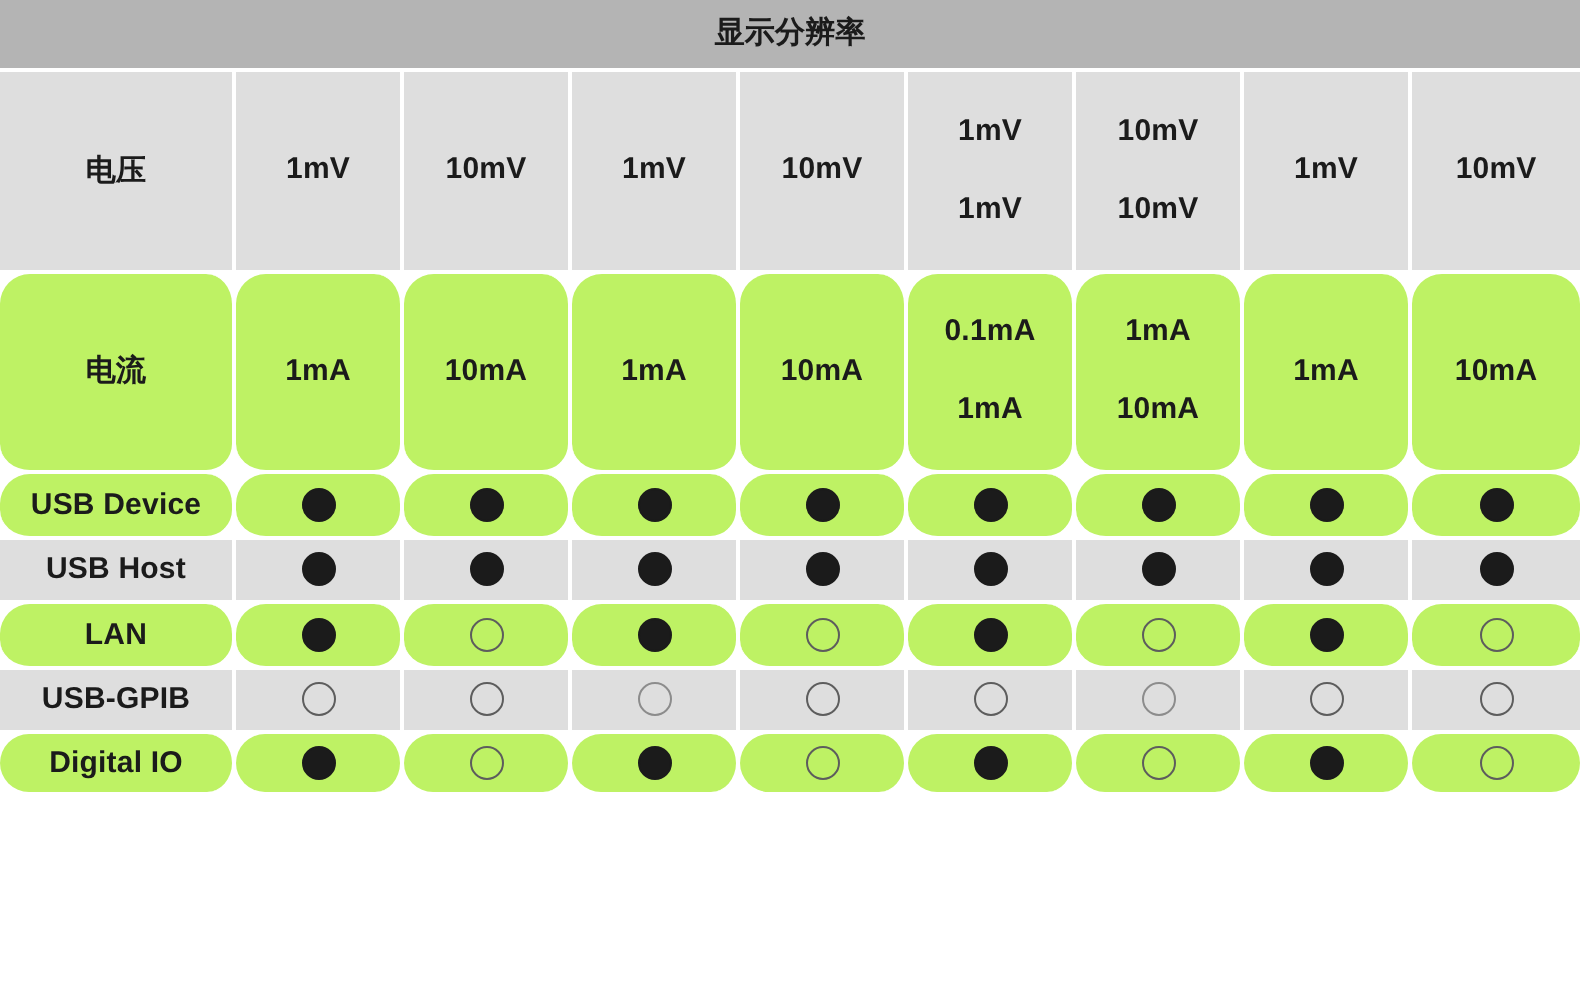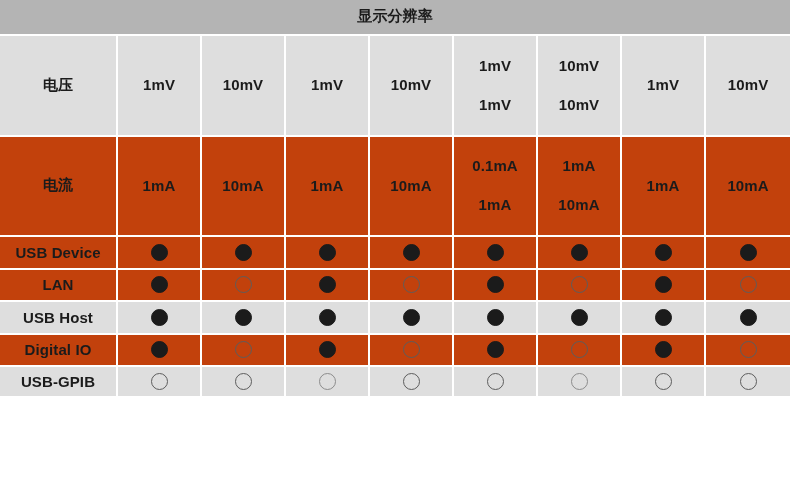--- a/index.html
+++ b/index.html
@@ -45,21 +45,21 @@
   }
 
   
   col.c-label { width: 118px; }
   col.c-val   { width: 84px;  }
 
   
   .tone-section-dark  { background: #b4b4b4; }
   .tone-section-light { background: #dcdcdc; }
   .tone-light         { background: #dedede; }
-  .tone-dark          { background: #c2410c; }
+  .tone-dark          { background: #bef264; border-radius: 15px; }
 
   
   .section-row td {
     text-align: left;
     padding-left: 10px;
     font-size: 15px;
     font-weight: bold;
     border-right: none;
   }
 
@@ -226,57 +226,57 @@
         <td class="tone-dark marker-cell"><span class="marker filled"></span></td>
         <td class="tone-dark marker-cell"><span class="marker filled"></span></td>
         <td class="tone-dark marker-cell"><span class="marker filled"></span></td>
         <td class="tone-dark marker-cell"><span class="marker filled"></span></td>
         <td class="tone-dark marker-cell"><span class="marker filled"></span></td>
         <td class="tone-dark marker-cell"><span class="marker filled"></span></td>
         <td class="tone-dark marker-cell"><span class="marker filled"></span></td>
         <td class="tone-dark marker-cell"><span class="marker filled"></span></td>
       </tr>
       <tr>
+        <td class="label-cell tone-light">USB Host</td>
+        <td class="tone-light marker-cell"><span class="marker filled"></span></td>
+        <td class="tone-light marker-cell"><span class="marker filled"></span></td>
+        <td class="tone-light marker-cell"><span class="marker filled"></span></td>
+        <td class="tone-light marker-cell"><span class="marker filled"></span></td>
+        <td class="tone-light marker-cell"><span class="marker filled"></span></td>
+        <td class="tone-light marker-cell"><span class="marker filled"></span></td>
+        <td class="tone-light marker-cell"><span class="marker filled"></span></td>
+        <td class="tone-light marker-cell"><span class="marker filled"></span></td>
+      </tr>
+      <tr>
         <td class="label-cell tone-dark">LAN</td>
         <td class="tone-dark marker-cell"><span class="marker filled"></span></td>
         <td class="tone-dark marker-cell"><span class="marker open"></span></td>
         <td class="tone-dark marker-cell"><span class="marker filled"></span></td>
         <td class="tone-dark marker-cell"><span class="marker open"></span></td>
         <td class="tone-dark marker-cell"><span class="marker filled"></span></td>
         <td class="tone-dark marker-cell"><span class="marker open"></span></td>
         <td class="tone-dark marker-cell"><span class="marker filled"></span></td>
         <td class="tone-dark marker-cell"><span class="marker open"></span></td>
       </tr>
       <tr>
-        <td class="label-cell tone-light">USB Host</td>
-        <td class="tone-light marker-cell"><span class="marker filled"></span></td>
-        <td class="tone-light marker-cell"><span class="marker filled"></span></td>
-        <td class="tone-light marker-cell"><span class="marker filled"></span></td>
-        <td class="tone-light marker-cell"><span class="marker filled"></span></td>
-        <td class="tone-light marker-cell"><span class="marker filled"></span></td>
-        <td class="tone-light marker-cell"><span class="marker filled"></span></td>
-        <td class="tone-light marker-cell"><span class="marker filled"></span></td>
-        <td class="tone-light marker-cell"><span class="marker filled"></span></td>
+        <td class="label-cell tone-light">USB-GPIB</td>
+        <td class="tone-light marker-cell"><span class="marker open"></span></td>
+        <td class="tone-light marker-cell"><span class="marker open"></span></td>
+        <td class="tone-light marker-cell"><span class="marker open-faint"></span></td>
+        <td class="tone-light marker-cell"><span class="marker open"></span></td>
+        <td class="tone-light marker-cell"><span class="marker open"></span></td>
+        <td class="tone-light marker-cell"><span class="marker open-faint"></span></td>
+        <td class="tone-light marker-cell"><span class="marker open"></span></td>
+        <td class="tone-light marker-cell"><span class="marker open"></span></td>
       </tr>
       <tr>
         <td class="label-cell tone-dark">Digital IO</td>
         <td class="tone-dark marker-cell"><span class="marker filled"></span></td>
         <td class="tone-dark marker-cell"><span class="marker open"></span></td>
         <td class="tone-dark marker-cell"><span class="marker filled"></span></td>
         <td class="tone-dark marker-cell"><span class="marker open"></span></td>
         <td class="tone-dark marker-cell"><span class="marker filled"></span></td>
         <td class="tone-dark marker-cell"><span class="marker open"></span></td>
         <td class="tone-dark marker-cell"><span class="marker filled"></span></td>
         <td class="tone-dark marker-cell"><span class="marker open"></span></td>
-      </tr>
-      <tr>
-        <td class="label-cell tone-light">USB-GPIB</td>
-        <td class="tone-light marker-cell"><span class="marker open"></span></td>
-        <td class="tone-light marker-cell"><span class="marker open"></span></td>
-        <td class="tone-light marker-cell"><span class="marker open-faint"></span></td>
-        <td class="tone-light marker-cell"><span class="marker open"></span></td>
-        <td class="tone-light marker-cell"><span class="marker open"></span></td>
-        <td class="tone-light marker-cell"><span class="marker open-faint"></span></td>
-        <td class="tone-light marker-cell"><span class="marker open"></span></td>
-        <td class="tone-light marker-cell"><span class="marker open"></span></td>
       </tr>
     </tbody>
 </table>
 
 </body></html>

